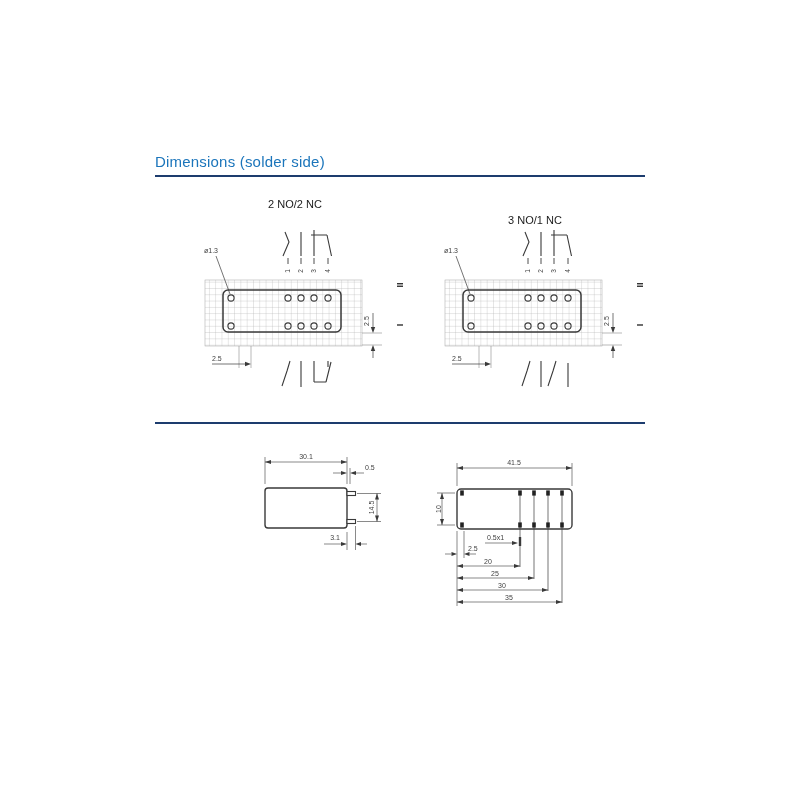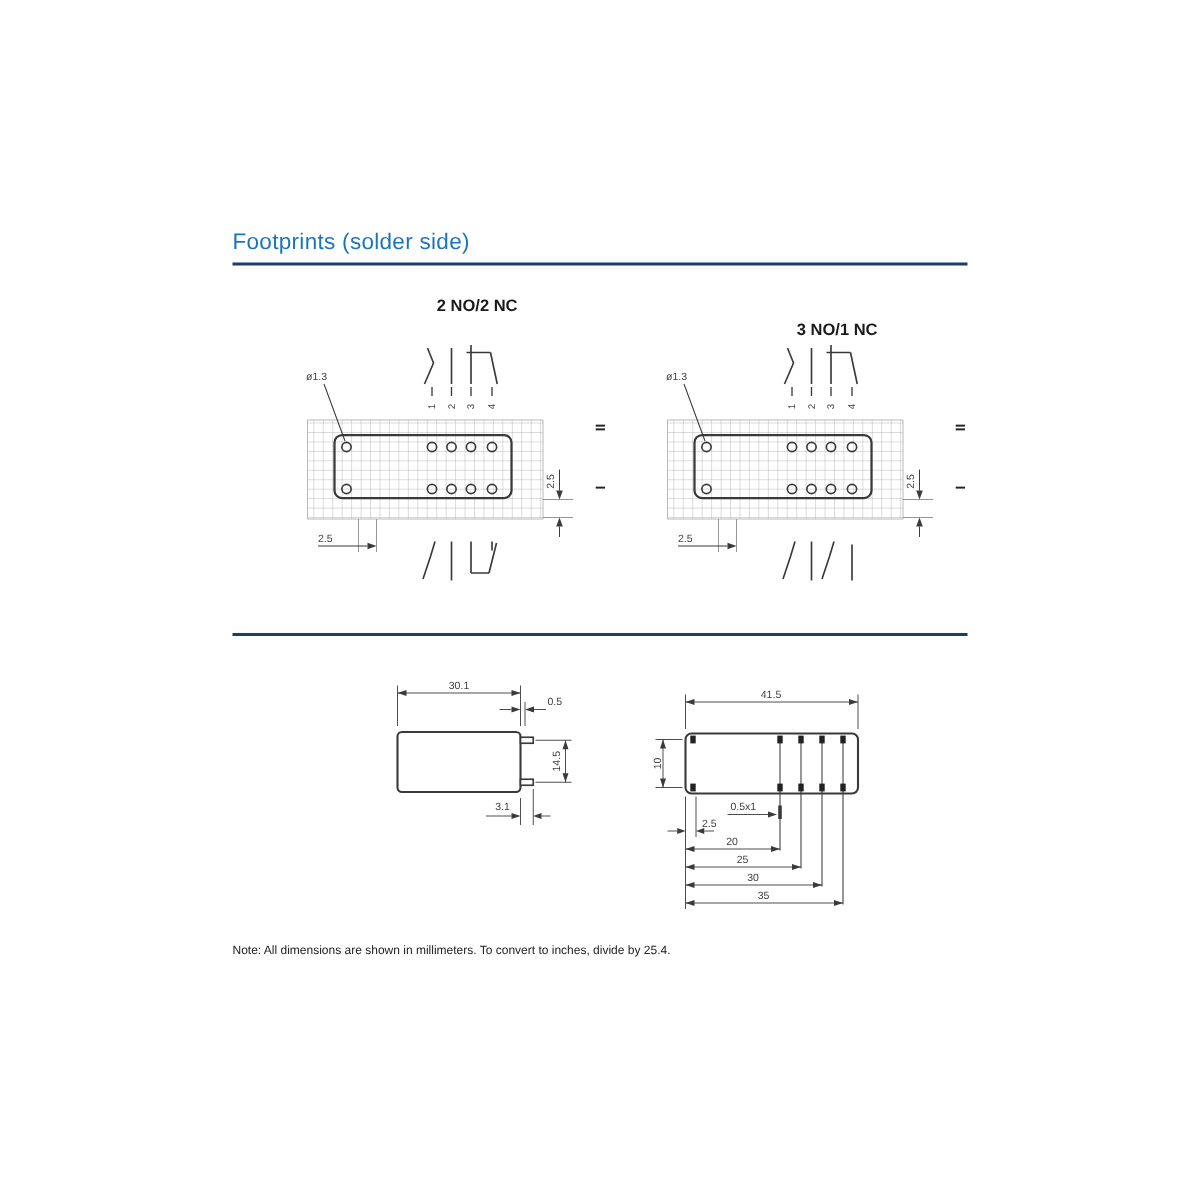--- a/index.html
+++ b/index.html
@@ -1,34 +1,34 @@
 <!DOCTYPE html>
 <html style="--heading: #1b75bb; --rule: #1d3c6e;"><head>
 <meta charset="utf-8">
 <style>
   html,body{margin:0;padding:0;background:#fff;}
   .page{position:relative;width:800px;height:800px;background:#ffffff;overflow:hidden;
         font-family:"Liberation Sans",sans-serif;}
   .sec-title{position:absolute;left:155px;width:490px;font-size:15px;font-weight:500;
              color:var(--heading,#1b75bb);letter-spacing:.2px;}
   .sec-rule{position:absolute;left:155px;width:490px;height:2px;background:var(--rule,#1d3c6e);}
-  .fp-title{position:absolute;width:100px;text-align:right;font-size:11px;font-weight:bold;color:#1a1a1a;}
+  .fp-title{position:absolute;width:100px;text-align:center;font-size:11px;font-weight:normal;color:#1a1a1a;}
   .note{position:absolute;left:155px;top:629px;font-size:8px;color:#222;}
   svg{position:absolute;overflow:visible;}
   svg text{font-family:"Liberation Sans",sans-serif;fill:#3f3f3f;}
   .dim{font-size:7px;}
   .pnum{font-size:6.5px;}
   .roman{font-size:9px;font-weight:bold;fill:#222;}
 </style>
 </head>
 <body>
 
 <div class="page">
 
-  <div class="sec-title" style="top:153px;">Footprints (solder side)</div>
+  <div class="sec-title" style="top:153px;">Dimensions (solder side)</div>
   <div class="sec-rule" style="top:175px;"></div>
 
   <div class="fp-title" style="left:245px;top:198px;">2 NO/2 NC</div>
   <div class="fp-title" style="left:485px;top:214px;">3 NO/1 NC</div>
 
   <svg style="left:190px;top:225px;" width="230" height="180" viewBox="0 0 230 180">
     <defs>
       <pattern id="gridL" width="6.3" height="6.3" patternUnits="userSpaceOnUse">
         <path d="M6.3 0H0V6.3" fill="none" stroke="#aaaaaa" stroke-width="0.55"></path>
       </pattern>
@@ -280,15 +280,14 @@
       <polygon points="118,150 112,148 112,152" fill="#3a3a3a" stroke="none"></polygon>
       <text class="dim" text-anchor="middle" x="72" y="147.5" stroke="none">30</text>
 
       <line x1="27" y1="162" x2="132" y2="162"></line>
       <polygon points="27,162 33,160 33,164" fill="#3a3a3a" stroke="none"></polygon>
       <polygon points="132,162 126,160 126,164" fill="#3a3a3a" stroke="none"></polygon>
       <text class="dim" text-anchor="middle" x="79" y="159.5" stroke="none">35</text>
     </g>
   </svg>
 
-  <div class="note">Note: All dimensions are shown in millimeters. To convert to inches, divide by 25.4.</div>
 
 </div>
 
 </body></html>

